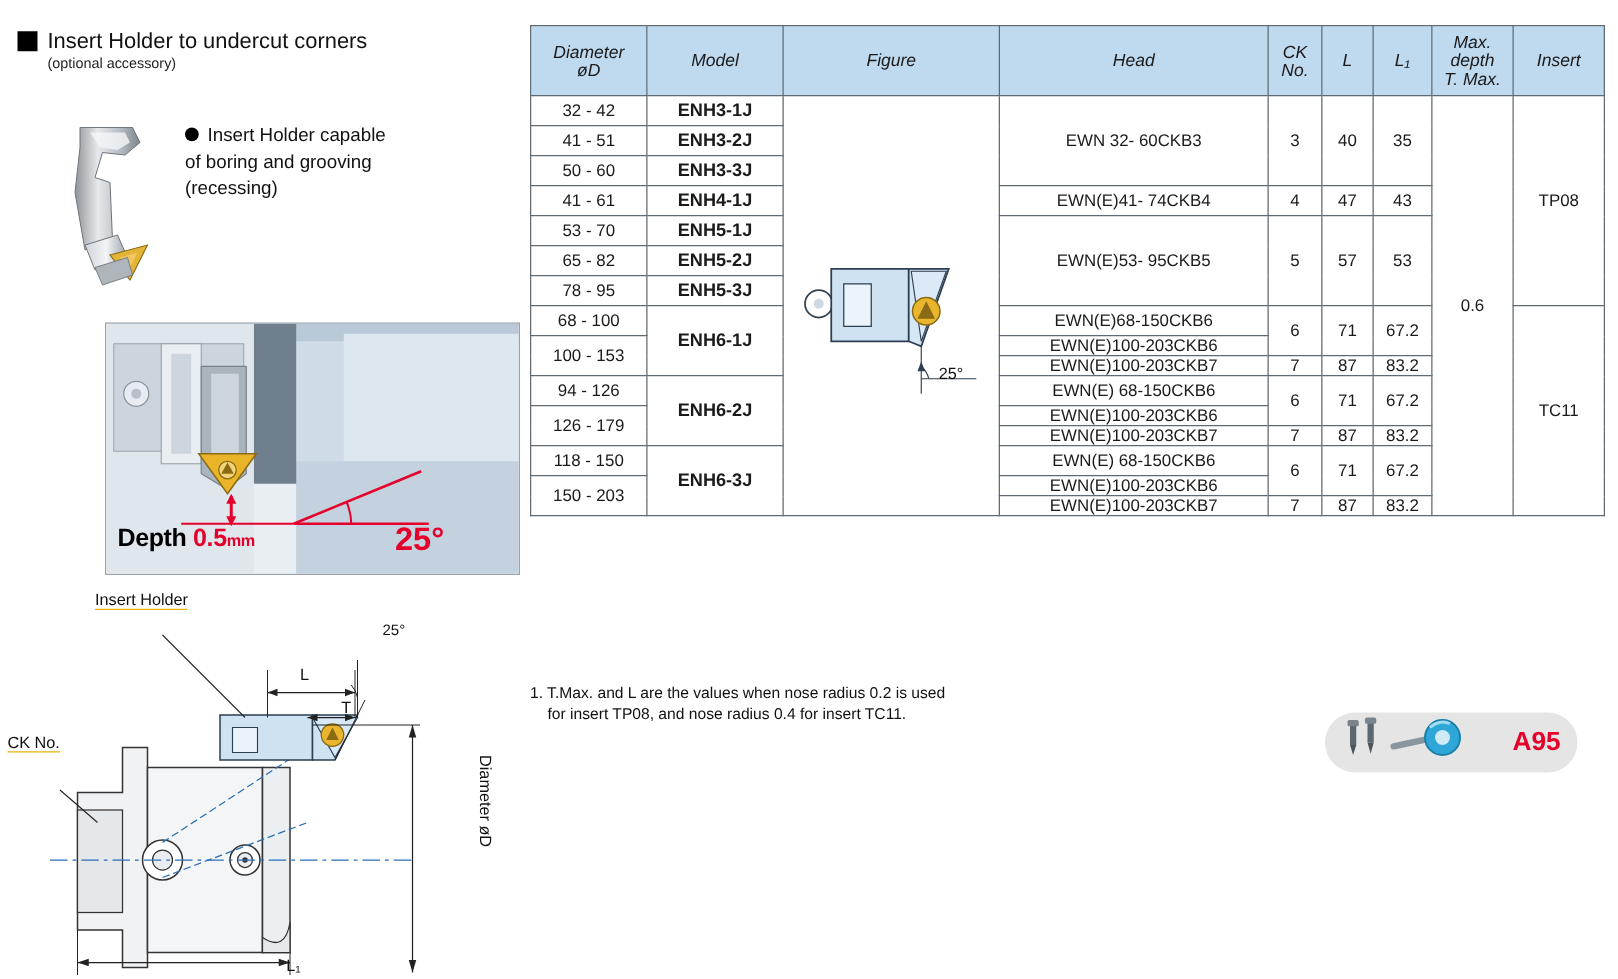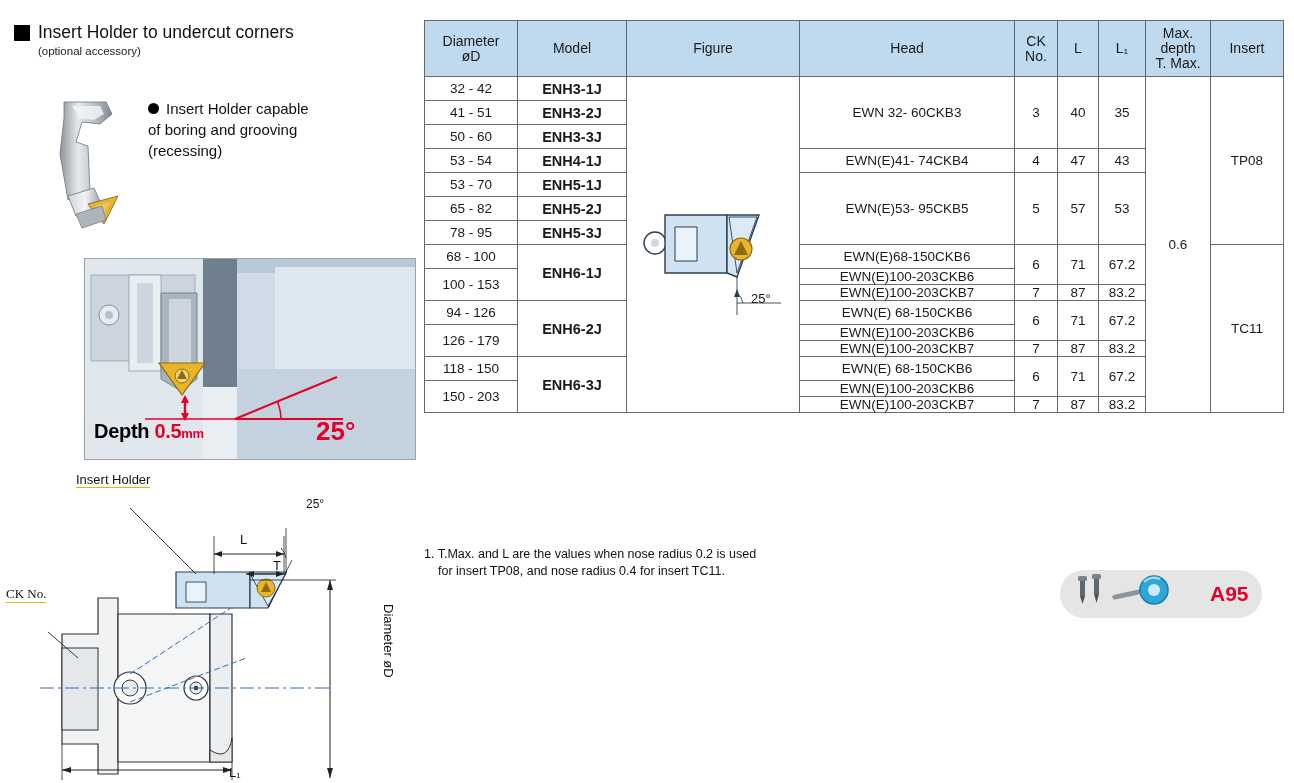--- a/index.html
+++ b/index.html
@@ -132,20 +132,21 @@
     vertical-align: middle;
     padding: 0 4px;
     background: #ffffff;
   }
   table.spec thead th {
     background: #bfd9ef;
     font-weight: normal;
     font-size: 14px;
     line-height: 15px;
     padding: 5px 5px;
+    font-style: italic;
   }
   td.dia { width: 84px; height: 23px; background:#fff; font-size:13.5px;margin-left:24px;}
   td.model {
     width: 100px;
     background: #ddecf8;
     font-weight: bold;
     font-size: 14.5px;
   }
   td.figure {
     width: 164px;
@@ -327,21 +328,21 @@
     <line x1="250" y1="118" x2="336" y2="118" stroke="#222" stroke-width="0.8"></line>
 
     <line x1="62" y1="308" x2="232" y2="308" stroke="#222" stroke-width="1"></line>
     <polygon points="62,308 71,305 71,311" fill="#222"></polygon>
     <polygon points="232,308 223,305 223,311" fill="#222"></polygon>
     <line x1="62" y1="282" x2="62" y2="318" stroke="#222" stroke-width="0.8"></line>
     <line x1="232" y1="300" x2="232" y2="318" stroke="#222" stroke-width="0.8"></line>
   </svg>
 
   <div class="draw-label under" style="left:76px; top:472px;">Insert Holder</div>
-  <div class="draw-label under" style="left:6px; top:586px;font-family:Liberation Serif, serif;">CK No.</div>
+  <div class="draw-label under" style="left:6px; top:586px;">CK No.</div>
   <div class="draw-label" style="left:240px; top:532px;">L</div>
   <div class="draw-label" style="left:273px; top:558px;">T</div>
   <div class="draw-label" style="left:229px; top:765px;">L₁</div>
   <div class="draw-label" style="left:306px; top:497px; font-size:12px;">25°</div>
   <div class="draw-label" style="left:381px; top:604px; writing-mode:vertical-rl; font-size:13px;">Diameter øD</div>
 </div>
 
 <div id="spec-table-wrap">
 <table class="spec">
   <thead>
@@ -401,21 +402,21 @@
     <tr>
       <td class="dia">41 -   51</td>
       <td class="model">ENH3-2J</td>
     </tr>
     <tr>
       <td class="dia">50 -   60</td>
       <td class="model">ENH3-3J</td>
     </tr>
 
     <tr>
-      <td class="dia">53 -   54</td>
+      <td class="dia">41 -   61</td>
       <td class="model">ENH4-1J</td>
       <td class="head">EWN(E)41-  74CKB4</td>
       <td class="ck">4</td>
       <td class="l">47</td>
       <td class="l1">43</td>
     </tr>
 
     <tr>
       <td class="dia">53 -   70</td>
       <td class="model">ENH5-1J</td>

